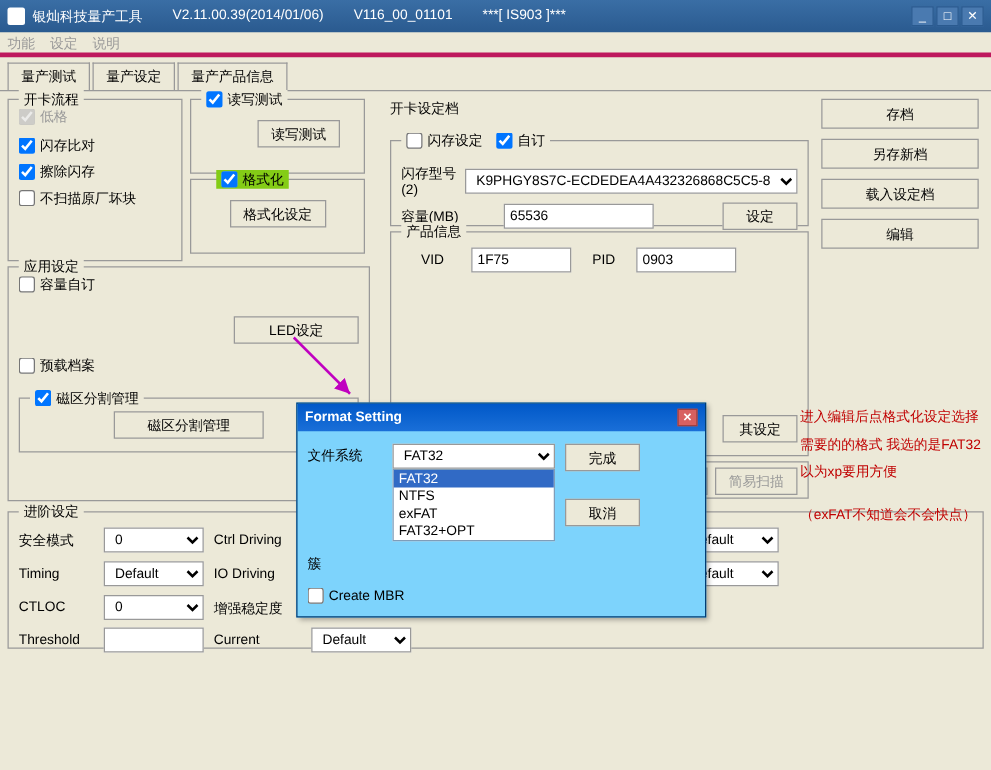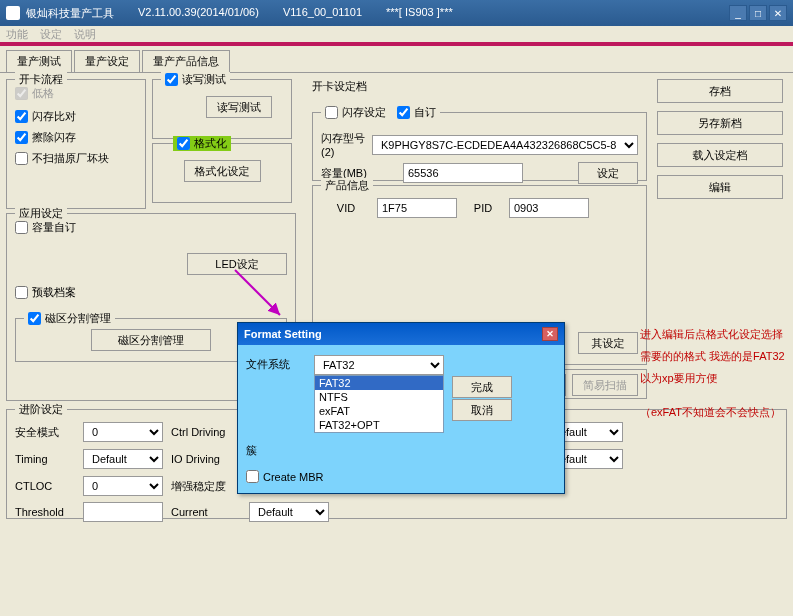--- a/index.html
+++ b/index.html
@@ -39,21 +39,21 @@
 
 .modal { position: absolute; left: 237px; top: 249px; width: 328px; background: #7dd3fc; border: 1px solid #003c74; box-shadow: 2px 2px 4px rgba(0,0,0,0.3); z-index: 100; }
 .modal-title { height: 22px; background: linear-gradient(to bottom, #0058c8, #1a6fd8); color: #fff; display: flex; align-items: center; padding: 0 6px; font-size: 12px; font-weight: bold; }
 .modal-title .close { margin-left: auto; width: 16px; height: 14px; background: #d86060; border: 1px solid #a04040; display: flex; align-items: center; justify-content: center; cursor: pointer; font-size: 9px; }
 .modal-body { padding: 10px 8px; }
 .modal-row { display: flex; align-items: flex-start; gap: 8px; margin-bottom: 8px; }
 .modal-row .lbl { width: 60px; padding-top: 2px; }
 .listbox { border: 1px solid #7f9db9; background: #fff; width: 130px; }
 .listbox .opt { padding: 1px 4px; cursor: pointer; }
 .listbox .opt.sel { background: #316ac5; color: #fff; }
-.modal-btns { display: flex; flex-direction: column; gap: 1px; margin-top: 21px; }
+.modal-btns { display: flex; flex-direction: column; gap: 22px; }
 .modal-btns .btn { width: 60px; }
 
 .annotation { position: absolute; left: 640px; top: 250px; width: 148px; color: #c00000; font-size: 15px; line-height: 22px; }
 .annotation p { margin-bottom: 12px; }
 
 .arrow { position: absolute; left: 230px; top: 192px; width: 60px; height: 60px; z-index: 50; pointer-events: none; }
 
 .adv-set { clear: both; padding-top: 4px; }
 .adv-grid { display: grid; grid-template-columns: 60px 80px 70px 80px 110px 80px 80px; gap: 6px 8px; align-items: center; }
 .adv-grid .lbl { font-size: 11px; }

